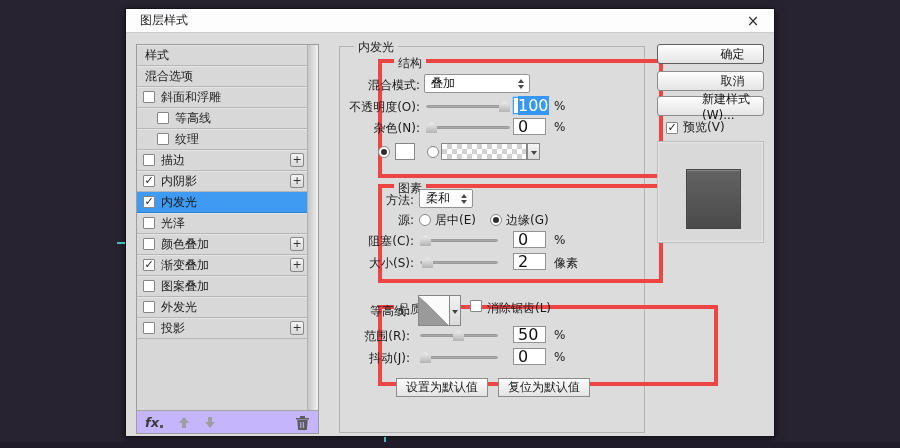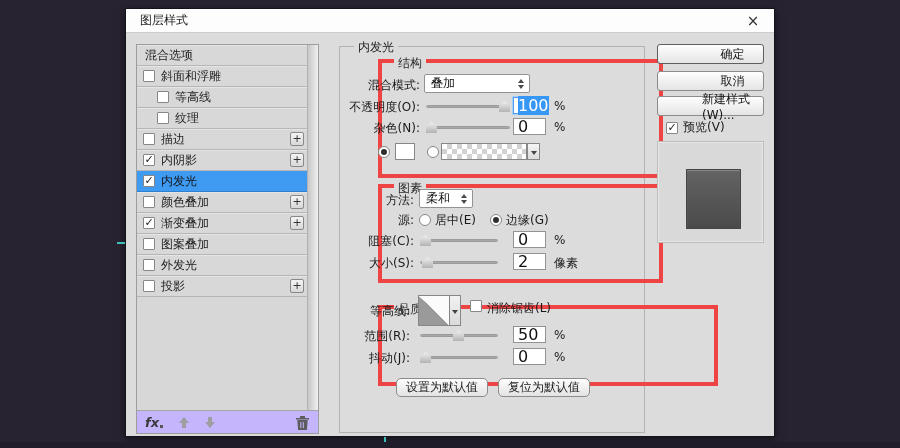--- a/index.html
+++ b/index.html
@@ -78,21 +78,21 @@
   .grad-arrow { position:absolute; width:13px; height:17px; background:linear-gradient(#f4f4f4,#dcdcdc);
                 border:1px solid #878787; }
   .grad-arrow::after { content:""; position:absolute; left:3px; top:7px; width:0; height:0;
                        border-left:3px solid transparent; border-right:3px solid transparent; border-top:4px solid #444; }
   .contour { position:absolute; width:32px; height:31px; background:linear-gradient(to top right,#9a9a9a 49.6%,#fbfbfb 50%);
              border:1px solid #878787; }
   .contour-arrow { position:absolute; width:11px; height:31px; background:linear-gradient(#f2f2f2,#dadada); border:1px solid #878787; border-left:none; }
   .contour-arrow::after { content:""; position:absolute; left:2px; top:14px; width:0; height:0;
                           border-left:3px solid transparent; border-right:3px solid transparent; border-top:4px solid #444; }
   .pbtn { position:absolute; height:19px; background:linear-gradient(#fdfdfd,#e3e3e3); border:1px solid #8c8c8c;
-          border-radius:5px; font-size:12px; color:#1a1a1a; display:flex; align-items:center; justify-content:center; }
+          border-radius:0; font-size:12px; color:#1a1a1a; display:flex; align-items:center; justify-content:center; }
 
   
   .btn { position:absolute; left:531px; width:107px; height:20px; background:linear-gradient(#fefefe,#e4e4e4);
          border:1px solid #8c8c8c; border-radius:3px; font-size:12px; color:#161616;
          display:flex; align-items:center; justify-content:center;padding-left:44px; }
   .btn.default { border-color:#5f5f5f; }
   .preview-box { position:absolute; left:531px; top:132px; width:107px; height:102px;
                  background:#d9d9d9; border:1px solid #bdbdbd; box-shadow:inset 0 0 0 1px #e6e6e6; }
   .preview-square { position:absolute; left:28px; top:27px; width:55px; height:60px;
                     background:linear-gradient(#636363,#4a4a4a); border:1px solid #454545;
@@ -108,20 +108,23 @@
 <div class="dialog">
 
   <div class="titlebar">
     <span class="title">图层样式</span>
     <span class="close-x">×</span>
   </div>
 
   <div class="sidebar">
     <div class="sb-list">
       <div class="sb-row noCheck">
+        <span class="sb-label">样式</span>
+      </div>
+      <div class="sb-row noCheck">
         <span class="sb-label">混合选项</span>
       </div>
       <div class="sb-row">
         <span class="cb"></span>
         <span class="sb-label">斜面和浮雕</span>
       </div>
       <div class="sb-row indent">
         <span class="cb"></span>
         <span class="sb-label">等高线</span>
       </div>
@@ -135,20 +138,24 @@
         <span class="plus-btn"></span>
       </div>
       <div class="sb-row">
         <span class="cb checked"></span>
         <span class="sb-label">内阴影</span>
         <span class="plus-btn"></span>
       </div>
       <div class="sb-row selected">
         <span class="cb checked"></span>
         <span class="sb-label">内发光</span>
+      </div>
+      <div class="sb-row">
+        <span class="cb"></span>
+        <span class="sb-label">光泽</span>
       </div>
       <div class="sb-row">
         <span class="cb"></span>
         <span class="sb-label">颜色叠加</span>
         <span class="plus-btn"></span>
       </div>
       <div class="sb-row">
         <span class="cb checked"></span>
         <span class="sb-label">渐变叠加</span>
         <span class="plus-btn"></span>

